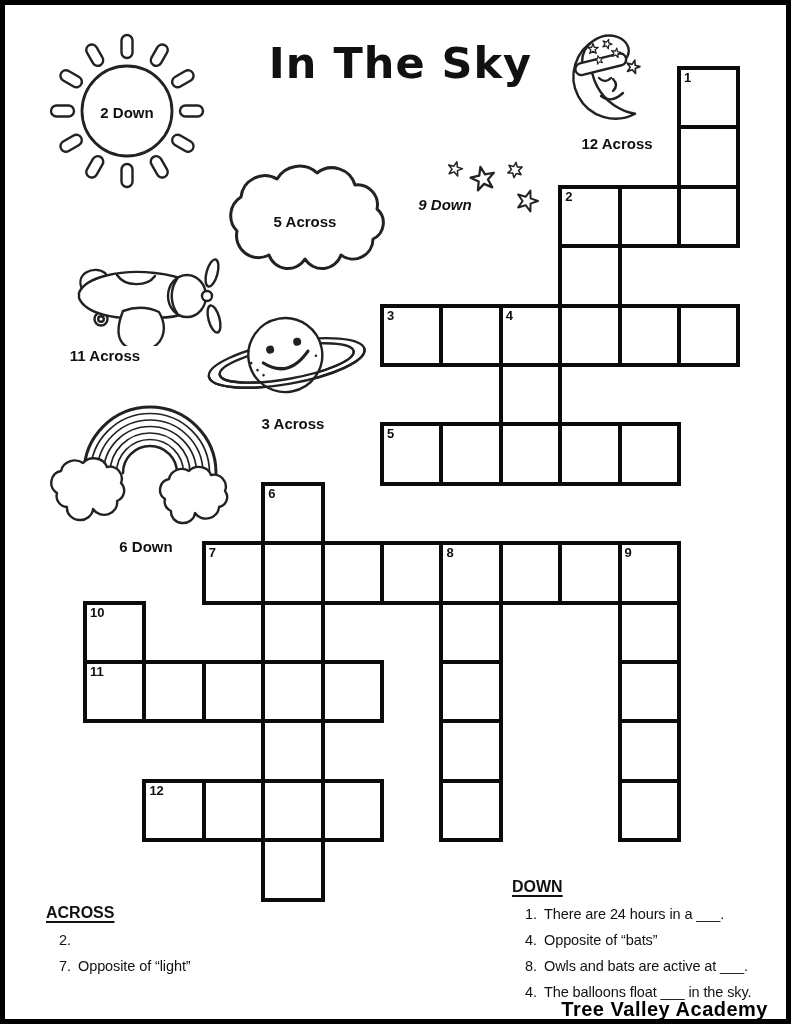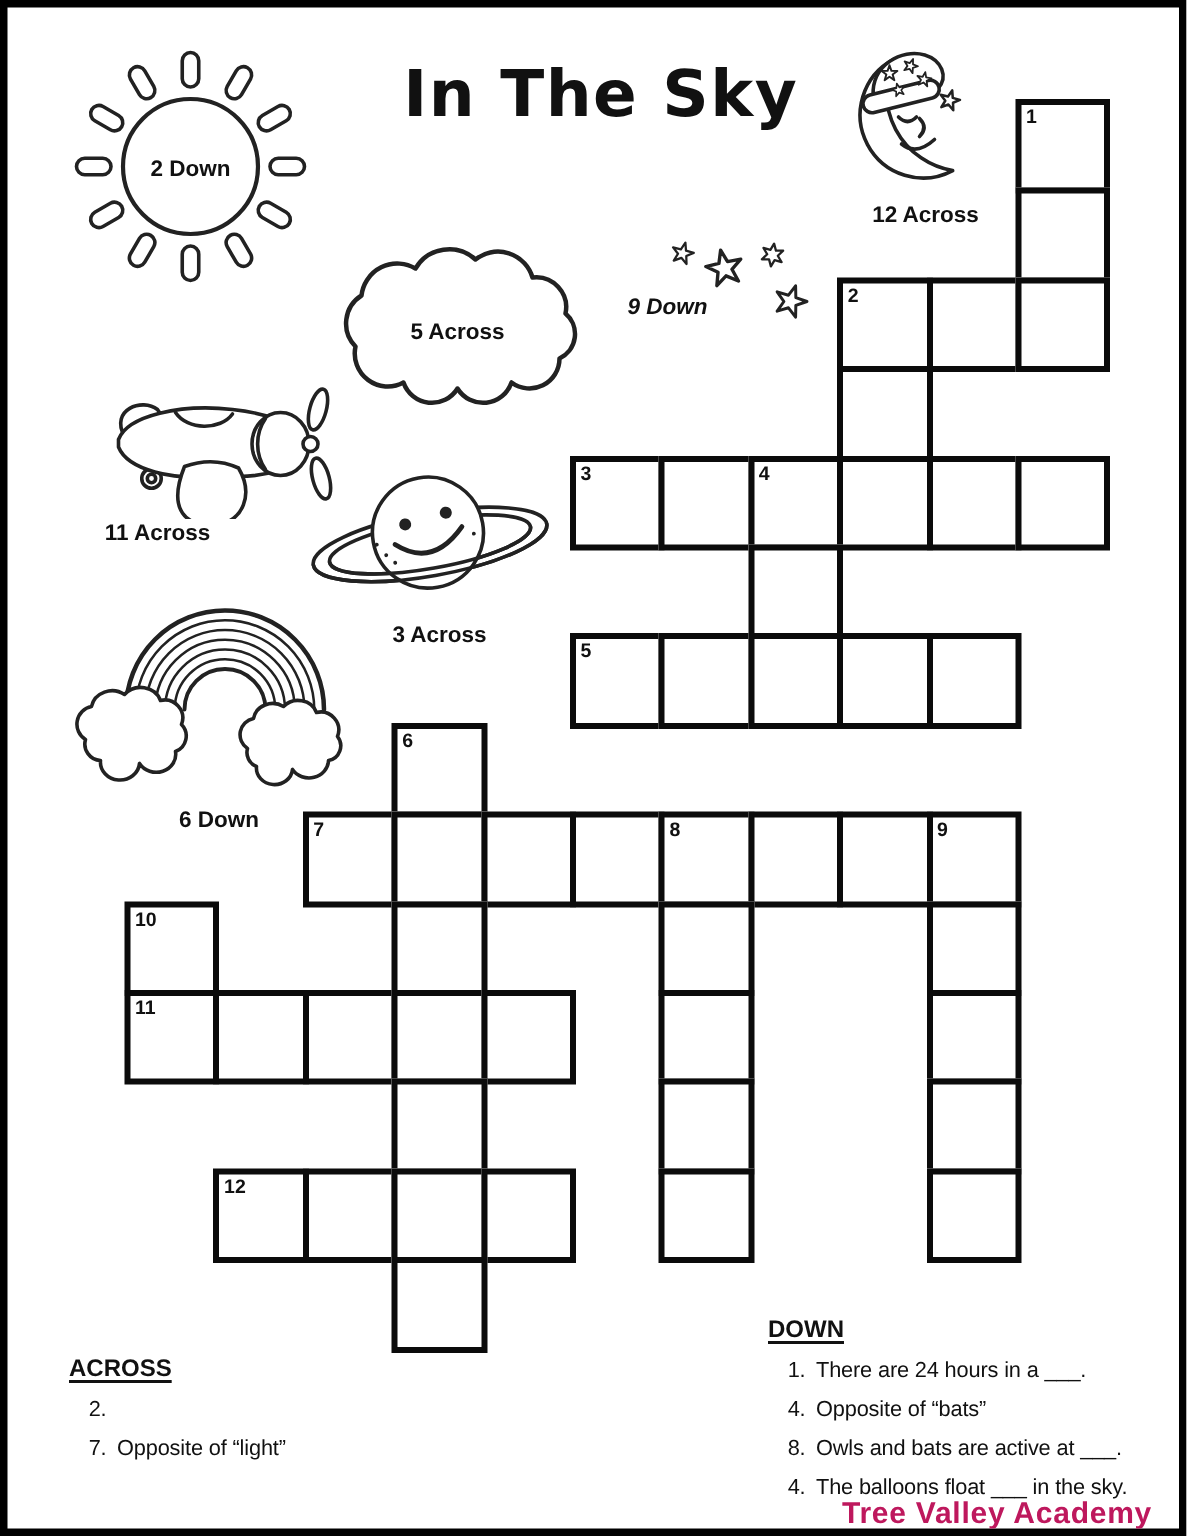--- a/index.html
+++ b/index.html
@@ -271,14 +271,14 @@
         </div>
         <div class="clue">
           <span class="clue-num">4.</span>
           <div class="clue-text">
             <div>The balloons float ___ in the sky.</div>
           </div>
         </div>
       </div>
   </div>
 
-  <div class="brand" style="color: #be185d;">Tree Valley Academy</div>
+  <div class="brand" style="color: #000000;">Tree Valley Academy</div>
 </div>
 
 </body></html>

